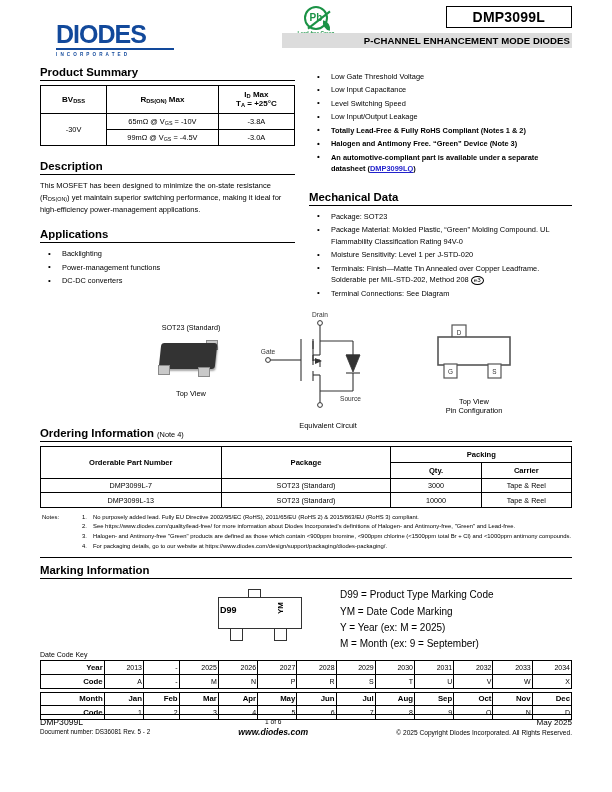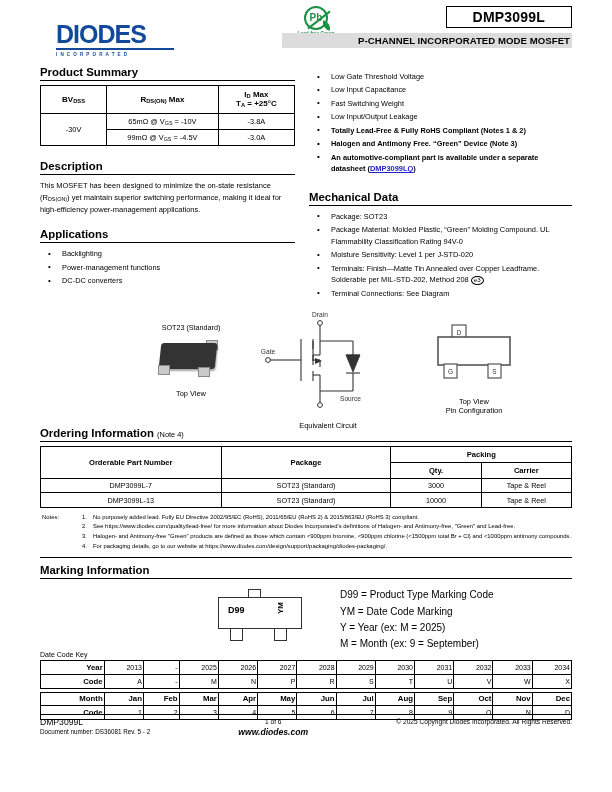--- a/index.html
+++ b/index.html
@@ -93,21 +93,21 @@
   .notes-list { flex:1; }
   .notes-list div { display:flex; margin-bottom:0.5px; }
   .notes-list .n { width:11px; flex:0 0 11px; }
   .hr-thick { border-top:1.3px solid #000; margin-top:6px; }
 
   
   .markrow { position:relative; height:66px; margin-top:4px; }
   .mk-pkg { position:absolute; left:178px; top:6px; width:84px; height:54px; }
   .mk-body { position:absolute; left:0; top:8px; width:84px; height:32px; border:1.3px solid #333; background:#fff; }
   .mk-lead { position:absolute; border:1.1px solid #333; background:#fff; }
-  .mk-code { position:absolute; left:10px; top:16px; font-size:9px; font-weight:bold; }
+  .mk-code { position:absolute; left:2px; top:16px; font-size:9px; font-weight:bold; }
   .mk-ym { position:absolute; left:58px; top:13px; font-size:8px; font-weight:bold;
            writing-mode:vertical-rl; transform:rotate(180deg); letter-spacing:0px; }
   .mk-legend { position:absolute; left:300px; top:4px; font-size:10px; line-height:1.62; }
 
   .dck-title { font-size:7px; margin-top:2px; margin-bottom:2px; }
   table.dck { border-collapse:collapse; width:100%; }
   table.dck td { border:0.9px solid #000; text-align:right; font-size:7px; padding:1.8px 1px; }
   table.dck td.hd { font-weight:bold; font-size:7.8px; }
   .spacer-row td { border:none !important; height:4px; padding:0 !important; }
 
@@ -139,21 +139,21 @@
     <div class="pbmark">
       <div class="pb-circle">
         <span>Pb</span>
         <div class="pb-slash"></div>
         <div class="pb-leaf"></div>
       </div>
       <div class="pb-label">Lead-free Green</div>
     </div>
 
     <div class="partbox">DMP3099L</div>
-    <div class="subtitle">P-CHANNEL INCORPORATED MODE MOSFET</div>
+    <div class="subtitle">P-CHANNEL ENHANCEMENT MODE DIODES</div>
   </div>
 
   <div class="cols">
 
     <div class="col col-l">
 
       <h2 class="sect">Product Summary</h2>
       <table class="ps">
         <tbody>
             <tr>
@@ -183,21 +183,21 @@
         <li>Backlighting</li>
         <li>Power-management functions</li>
         <li>DC-DC converters</li>
       </ul>
     </div>
 
     <div class="col col-r">
       <ul class="bul">
         <li>Low Gate Threshold Voltage</li>
         <li>Low Input Capacitance</li>
-        <li>Fast Switching Weight</li>
+        <li>Level Switching Speed</li>
         <li>Low Input/Output Leakage</li>
         <li class="b">Totally Lead-Free &amp; Fully RoHS Compliant (Notes 1 &amp; 2)</li>
         <li class="b">Halogen and Antimony Free. “Green” Device (Note 3)</li>
         <li class="b"><span>An automotive-compliant part is available under a separate datasheet (</span><a class="lnk" href="#">DMP3099LQ</a><span>)</span></li>
       </ul>
 
       <div style="height:14px"></div>
       <h2 class="sect">Mechanical Data</h2>
       <ul class="bul">
         <li>Package: SOT23</li>
@@ -420,18 +420,19 @@
     <div class="footer-in">
       <div class="f-l">
         <div>DMP3099L</div>
         <div class="dn">Document number: DS36081 Rev. 5 - 2</div>
       </div>
       <div class="f-c">
         <div>1 of 6</div>
         <div class="web">www.diodes.com</div>
       </div>
       <div class="f-r">
+        <div class="mo">May 2025</div>
         <div>© 2025 Copyright Diodes Incorporated. All Rights Reserved.</div>
       </div>
     </div>
   </div>
 
 </div>
 
 </body></html>

